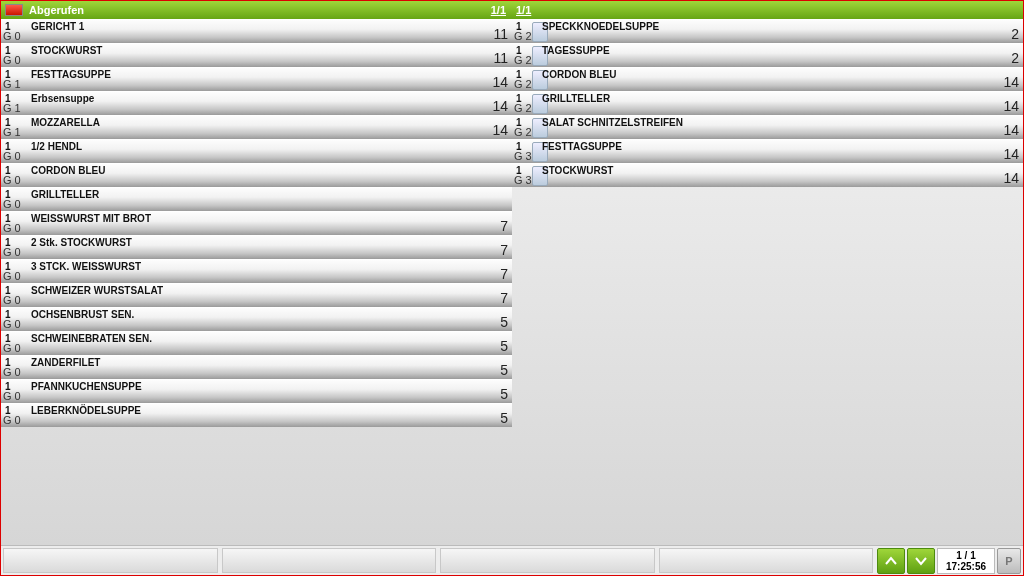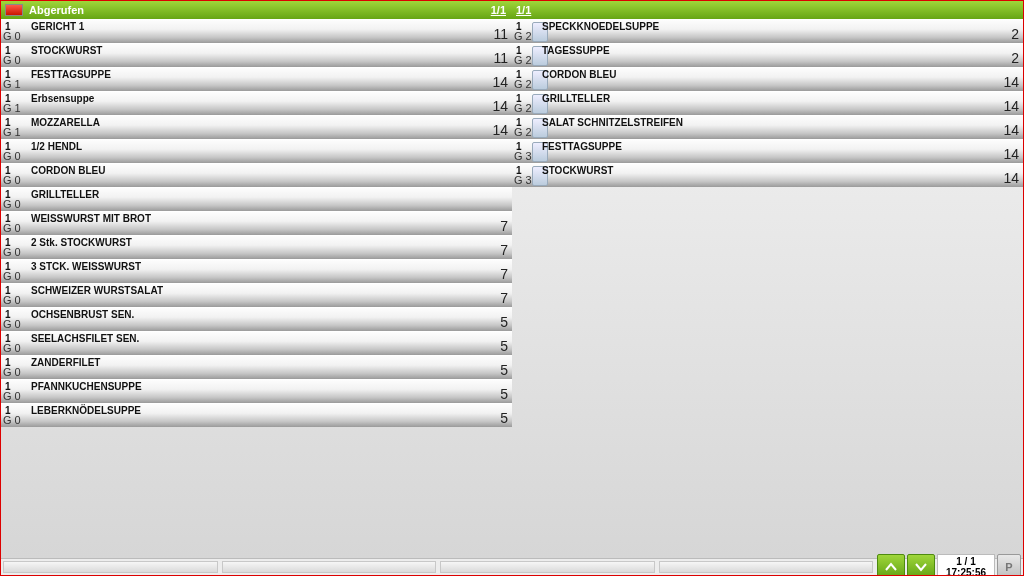--- a/index.html
+++ b/index.html
@@ -31,21 +31,21 @@
   .row .qty { position: absolute; left: 4px; top: 1px; }
   .row .name { position: absolute; left: 30px; top: 1px; }
   .row .grp { position: absolute; left: 2px; bottom: 1px; font-size: 11px; font-weight: normal; color: #333; }
   .row .val { position: absolute; right: 4px; bottom: 1px; font-size: 14px; font-weight: normal; color: #222; }
   .row .table-chip {
     position: absolute; left: 20px; top: 2px; width: 16px; height: 20px;
     background: linear-gradient(#eef,#bcd); border: 1px solid #9ab; border-radius: 2px;
   }
 
   .footer {
-    height: 17px; display: flex; border-top: 1px solid #bbb; background: #ededed;
+    height: 30px; display: flex; border-top: 1px solid #bbb; background: #ededed;
   }
   .footer .slot { flex: 1; border: 1px solid #c8c8c8; margin: 2px; background: linear-gradient(#f6f6f6,#dadada); }
   .footer .controls { display: flex; align-items: center; padding: 2px; gap: 2px; }
   .nav-btn {
     width: 28px; height: 26px; display: flex; align-items: center; justify-content: center;
     background: linear-gradient(#9fd63a,#5fa012); border: 1px solid #4e8b0f; color: #fff; font-size: 12px;
     cursor: pointer; border-radius: 2px;
   }
   .info {
     width: 58px; height: 26px; background: #fff; border: 1px solid #bbb; font-size: 10px; font-weight: bold;
@@ -141,21 +141,21 @@
           <span class="val">7</span>
         </div>
         <div class="row">
           <span class="qty">1</span>
           <span class="name">OCHSENBRUST SEN.</span>
           <span class="grp">G 0</span>
           <span class="val">5</span>
         </div>
         <div class="row">
           <span class="qty">1</span>
-          <span class="name">SEELACHSFILET SEN.</span>
+          <span class="name">SCHWEINEBRATEN SEN.</span>
           <span class="grp">G 0</span>
           <span class="val">5</span>
         </div>
         <div class="row">
           <span class="qty">1</span>
           <span class="name">ZANDERFILET</span>
           <span class="grp">G 0</span>
           <span class="val">5</span>
         </div>
         <div class="row">

